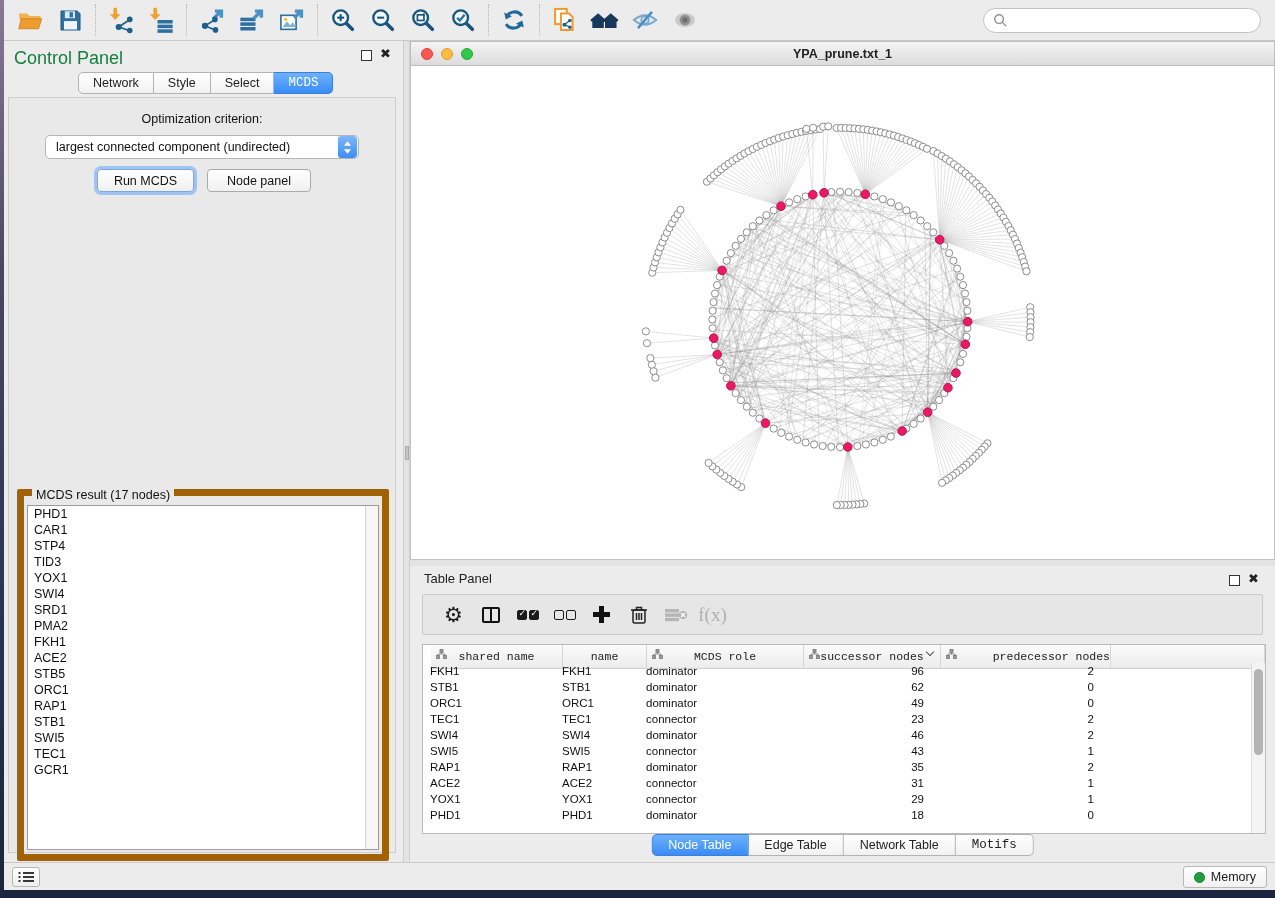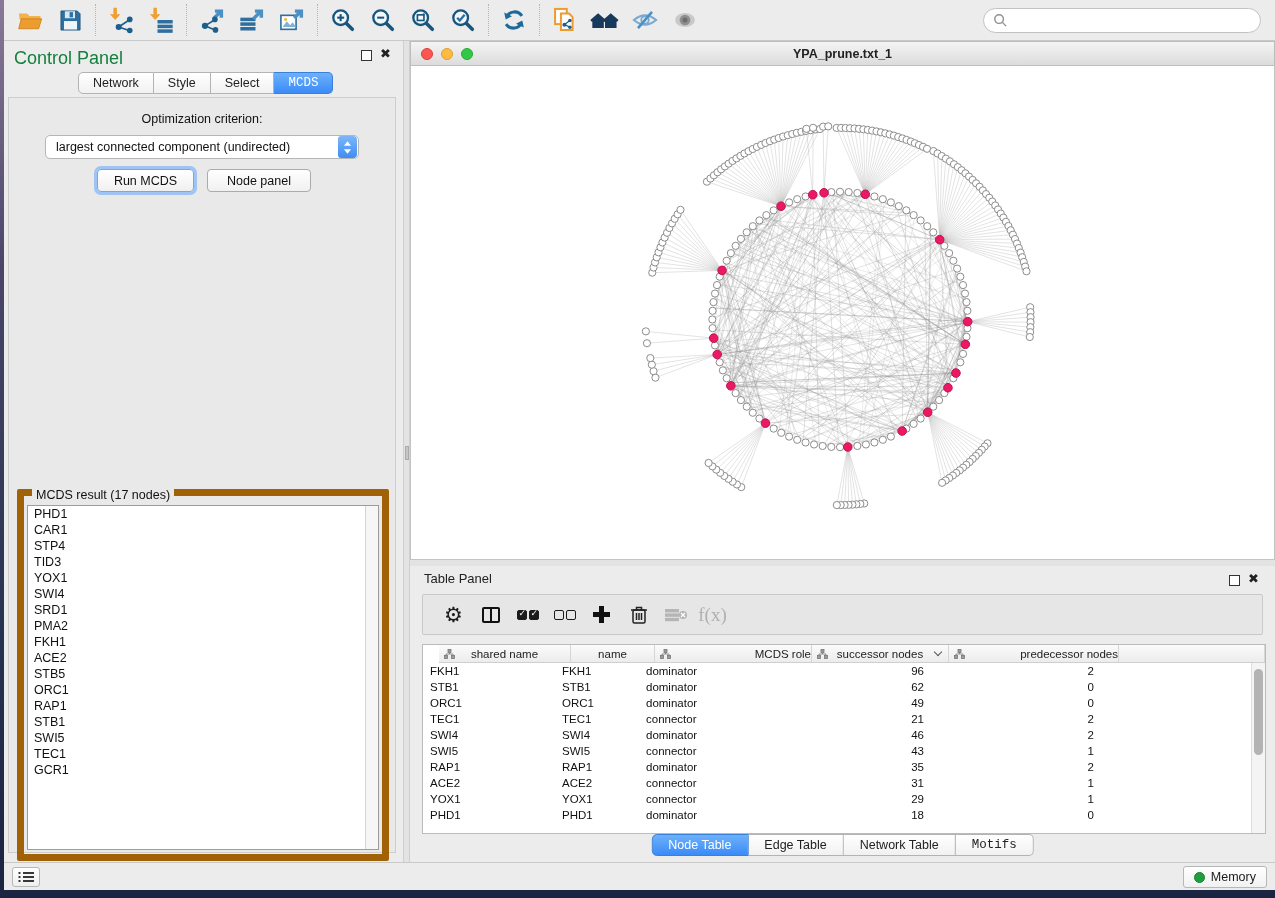--- a/index.html
+++ b/index.html
@@ -81,22 +81,22 @@
   .cbx.on { background:#1b1b1b; }
   .cbx.on::after { content:"✓"; position:absolute; left:1px; top:-3px; color:#fff; font-size:9px; font-weight:bold; }
   .pluscross { position:relative; width:17px; height:17px; }
   .pluscross::before, .pluscross::after { content:""; position:absolute; background:#111; }
   .pluscross::before { left:6px; top:0; width:5px; height:17px; }
   .pluscross::after { left:0; top:6px; width:17px; height:5px; }
   .colsplit { width:18px; height:16px; border:2.2px solid #111; border-radius:2px; position:relative; }
   .colsplit::after { content:""; position:absolute; left:6px; top:0; width:2.2px; height:12px; background:#111; }
   .fx-glyph { font-family:"Liberation Serif","DejaVu Serif",serif; font-size:19px; color:#b0b0b0; }
   #nodetable { position:absolute; left:12px; top:78px; width:844px; height:190px; background:#fff; border:1px solid #bbb; }
-  #thead { position:absolute; left:16px; top:0; right:0; height:18px; display:flex;
-           background:linear-gradient(#fbfbfb,#ececec); border-bottom:1px solid #cfcfcf; }
+  #thead { position:absolute; left:8px; top:0; right:0; height:24px; display:flex;
+           background:linear-gradient(#fbfbfb,#ececec); border-bottom:1px solid #cfcfcf;font-family:Liberation Mono, monospace; }
   .th { height:100%; border-right:1px solid #d6d6d6; display:flex; align-items:center; justify-content:center;
         position:relative; font-size:11.5px; color:#222; }
   .th .tree { position:absolute; left:5px; top:4px; }
   .th.sorted .sortchev { position:absolute; right:6px; top:4px; width:7px; height:7px; }
   .sortchev::before { content:""; position:absolute; left:0; top:0; width:5px; height:5px;
         border-right:1.5px solid #555; border-bottom:1.5px solid #555; transform:rotate(45deg); }
   #tbody { position:absolute; left:0; top:18px; right:14px; bottom:0; }
   .tr { display:flex; height:16px; }
   .td { font-size:11.5px; line-height:16px; color:#111; white-space:nowrap; overflow:hidden; }
   .td.num { text-align:right; padding-right:9px; }
@@ -1069,21 +1069,21 @@
                 <rect x="0.5" y="6.5" width="3" height="3"></rect>
                 <rect x="7.5" y="6.5" width="3" height="3"></rect>
               </g>
               <path d="M5.5 3.5 v1.5 M2 6.5 V5 h7 v1.5" stroke="#777" fill="none" stroke-width="0.8"></path>
             </svg>
             <span>shared name</span>
           </div>
           <div class="th" style="width: 84px;">
             <span>name</span>
           </div>
-          <div class="th" style="width: 157px; justify-content: flex-end;">
+          <div class="th" style="width: 157px;">
             <svg class="tree" width="11" height="10" viewBox="0 0 11 10">
               <g fill="#9a9a9a" stroke="#777" stroke-width="0.8">
                 <rect x="4" y="0.5" width="3" height="3"></rect>
                 <rect x="0.5" y="6.5" width="3" height="3"></rect>
                 <rect x="7.5" y="6.5" width="3" height="3"></rect>
               </g>
               <path d="M5.5 3.5 v1.5 M2 6.5 V5 h7 v1.5" stroke="#777" fill="none" stroke-width="0.8"></path>
             </svg>
             <span>MCDS role</span>
           </div>
@@ -1131,21 +1131,21 @@
             <div class="td txt" style="width: 132px;">ORC1</div>
             <div class="td txt" style="width: 84px;">ORC1</div>
             <div class="td txt" style="width: 157px;">dominator</div>
             <div class="td num" style="width: 137px;">49</div>
             <div class="td num" style="width: 170px;">0</div>
           </div>
           <div class="tr">
             <div class="td txt" style="width: 132px;">TEC1</div>
             <div class="td txt" style="width: 84px;">TEC1</div>
             <div class="td txt" style="width: 157px;">connector</div>
-            <div class="td num" style="width: 137px;">21</div>
+            <div class="td num" style="width: 137px;">23</div>
             <div class="td num" style="width: 170px;">2</div>
           </div>
           <div class="tr">
             <div class="td txt" style="width: 132px;">SWI4</div>
             <div class="td txt" style="width: 84px;">SWI4</div>
             <div class="td txt" style="width: 157px;">dominator</div>
             <div class="td num" style="width: 137px;">46</div>
             <div class="td num" style="width: 170px;">2</div>
           </div>
           <div class="tr">

